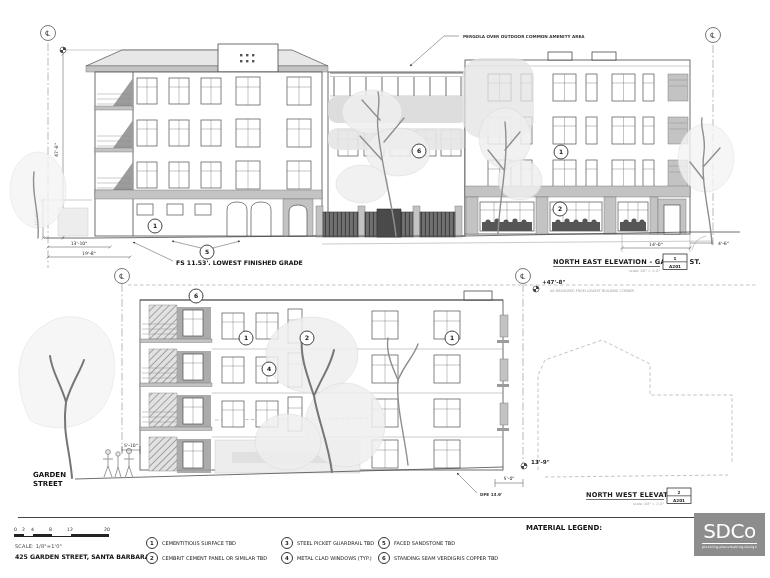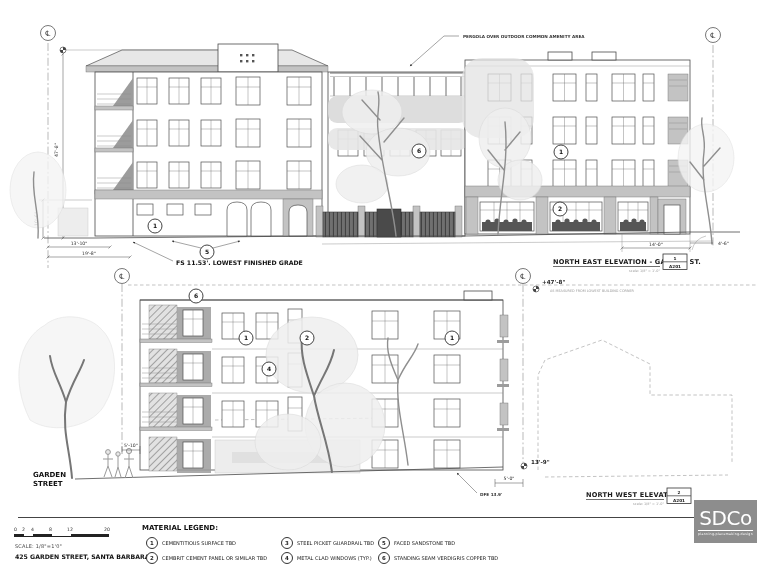--- a/index.html
+++ b/index.html
@@ -35,29 +35,29 @@
   .trunkd{stroke:#767676;stroke-width:2;fill:none;stroke-linecap:round;}
   .canopy{fill:#efefef;stroke:#d7d7d7;stroke-width:.6;opacity:.85;}
   .canopy2{fill:#f4f4f4;stroke:#dcdcdc;stroke-width:.6;opacity:.8;}
   .street{font-size:7px;font-weight:bold;fill:#111;}
   
   .fline{position:absolute;left:18px;top:517px;width:734px;height:0;border-top:1.4px solid #444;}
   .scalebar{position:absolute;left:14px;top:527px;width:100px;height:16px;}
   .scalelabel{position:absolute;left:15px;top:543px;font-size:5px;color:#444;letter-spacing:.2px;}
   .address{position:absolute;left:15px;top:553px;font-size:6.2px;font-weight:bold;color:#111;}
   .legend{position:absolute;left:142px;top:524px;width:460px;}
-  .legheading{font-size:7px;font-weight:bold;color:#111;margin-bottom:3px;}
+  .legheading{font-size:7px;font-weight:bold;color:#111;margin-bottom:3px;text-align:right;}
   .legrow{position:absolute;display:flex;align-items:center;gap:4px;}
   .lbub{display:inline-flex;width:10px;height:10px;border:1px solid #333;border-radius:50%;
         font-size:5.4px;font-weight:bold;align-items:center;justify-content:center;flex:none;background:#fff;}
   .llab{font-size:5px;color:#222;white-space:nowrap;}
   .sheettitle{position:absolute;right:80px;top:524px;text-align:right;}
   .sheettitle .t1{font-size:13px;font-weight:bold;letter-spacing:.6px;color:#111;}
   .sheettitle .t2{font-size:19px;font-weight:bold;color:#111;margin-top:-1px;}
-  .logo{position:absolute;left:694px;top:500px;width:63px;height:43px;background:#8d8d8d;
+  .logo{position:absolute;left:694px;top:513px;width:71px;height:43px;background:#8d8d8d;
         display:flex;flex-direction:column;align-items:center;justify-content:center;}
   .logo .lt{color:#fff;font-size:20px;line-height:20px;letter-spacing:-.5px;}
   .logo .tag{color:#fff;font-size:3.2px;border-top:.5px solid #fff;margin-top:2px;padding-top:1px;letter-spacing:.3px;}
   .sbnum{position:absolute;top:0;font-size:4.6px;color:#333;}
   .sbseg{position:absolute;top:7px;height:3px;background:#222;}
   .sbline{position:absolute;top:9px;left:0;width:95px;height:0;border-top:1px solid #222;}
 </style>
 </head>
 <body>
 

